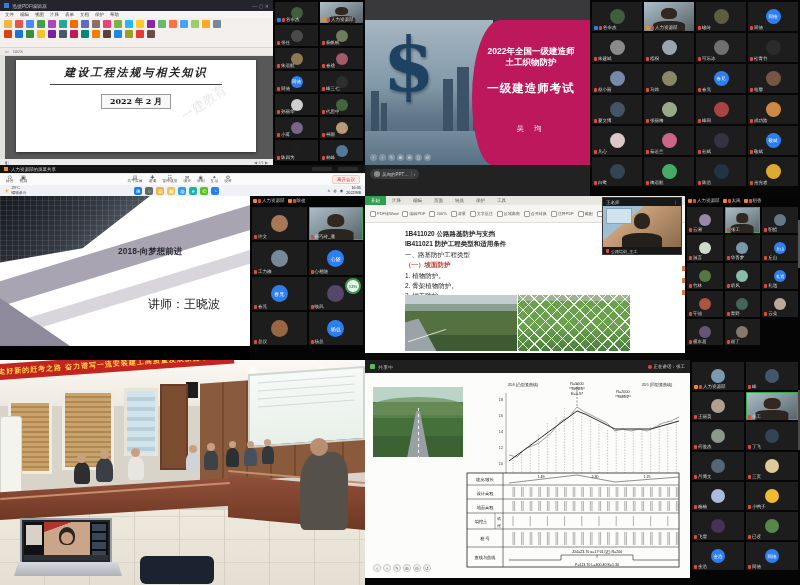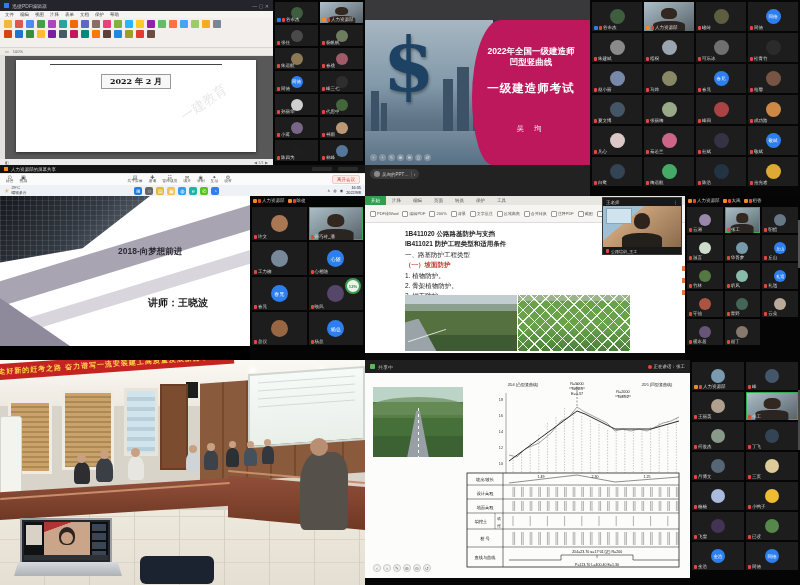--- a/index.html
+++ b/index.html
@@ -96,21 +96,21 @@
   
   #pD { left:0; top:196px; width:365px; height:164px; background:#000; }
   #pD-slide { position:absolute; left:0; top:0; width:250px; height:150px; background:#fff; overflow:hidden; }
   #pD-photo { position:absolute; left:0; top:0; width:150px; height:95px; clip-path:polygon(0 0,100% 0,55% 55%,0 70%); background:linear-gradient(135deg,#15181d,#343a43 45%,#6a727c 80%,#b9bfc7); }
   #pD-photo .win { position:absolute; inset:0; background:repeating-linear-gradient(90deg,rgba(255,255,255,.10) 0 1px,transparent 1px 6px),repeating-linear-gradient(0deg,rgba(255,255,255,.08) 0 1px,transparent 1px 5px); }
   #pD-band1 { position:absolute; left:-30px; top:40px; width:360px; height:24px; background:#a9a4b2; transform:rotate(-17deg); }
   #pD-band2 { position:absolute; left:-40px; top:88px; width:360px; height:13px; background:#d8d5dd; transform:rotate(-17deg); }
   #pD-tri { position:absolute; left:0; bottom:0; width:70px; height:60px; clip-path:polygon(0 100%,0 20%,100% 100%); background:#8f8a9b; }
   #pD-tag { position:absolute; left:118px; top:50px; font-size:8.5px; font-weight:bold; color:#2c2c34; }
   #pD-ti { position:absolute; left:95px; top:72px; font-size:13px; font-weight:bold; color:#0c0c0c; }
-  #pD-pr { position:absolute; left:148px; top:100px; font-size:10px; font-weight:bold; color:#1c1c1c; }
+  #pD-pr { position:absolute; left:148px; top:100px; font-size:12px; font-weight:normal; color:#1c1c1c; }
   #pD-side { position:absolute; left:250px; top:0; width:115px; height:164px; background:#050505; }
   #pD-side .pgrid { grid-template-columns:1fr 1fr; grid-auto-rows:33px; }
   #pD-side .av { width:17px; height:17px; } #pD-side .bav { width:17px; height:17px; font-size:5px; }
   #pD-badge { position:absolute; right:4px; top:82px; width:16px; height:16px; border-radius:50%; border:2px solid #38a14e; background:rgba(250,255,250,.95); color:#2f8f45; font-size:4.2px; font-weight:bold; display:flex; align-items:center; justify-content:center; z-index:5; }
 
   
   #pE { left:365px; top:196px; width:320px; height:164px; background:#111; }
   #pE-tabs { height:9px; background:#e8e6e1; display:flex; align-items:stretch; font-size:4.5px; color:#555; }
   #pE-tabs .tab { padding:1px 6px; display:flex; align-items:center; }
   #pE-tabs .tab.on { background:#2f9e4f; color:#fff; }
@@ -267,20 +267,21 @@
             <span class="chipi" style="background: rgb(109, 76, 65);"></span>
           </div>
       </div>
       <div id="pA-sub">
         <span class="bx">▭</span>
         <span>100%</span>
       </div>
       <div id="pA-doc">
         <div class="lstrip"></div>
         <div id="pA-slide">
+          <div class="t2">建设工程法规与相关知识</div>
           <div class="hr"></div>
           <div class="dt">2022 年 2 月</div>
           <div class="wm">一建教育</div>
         </div>
       </div>
       <div id="pA-status">
         <span>◧</span>
         <span>◀ 1/1 ▶</span>
       </div>
     </div>
@@ -467,21 +468,21 @@
       <div id="pB-city">
         <div class="bld" style="left:6px;width:8px;height:40px;"></div>
         <div class="bld" style="left:16px;width:6px;height:28px;"></div>
         <div class="bld" style="left:78px;width:10px;height:52px;"></div>
         <div class="bld" style="left:92px;width:12px;height:64px;"></div>
         <div class="bld" style="left:108px;width:9px;height:44px;"></div>
         <div class="refl"></div>
         <div id="pB-dollar">$</div>
       </div>
       <div id="pB-teal">
-        <div class="l12"><span>2022年全国一级建造师</span><br><span>凹型竖曲线</span></div>
+        <div class="l12"><span>2022年全国一级建造师</span><br><span>土工织物防护</span></div>
         <div class="ti">一级建造师考试</div>
         <div class="pr">吴 珣</div>
       </div>
       <div id="pB-dots">
           <span class="d">‹</span>
           <span class="d">›</span>
           <span class="d">✎</span>
           <span class="d">⊕</span>
           <span class="d">⊖</span>
           <span class="d">◻</span>

